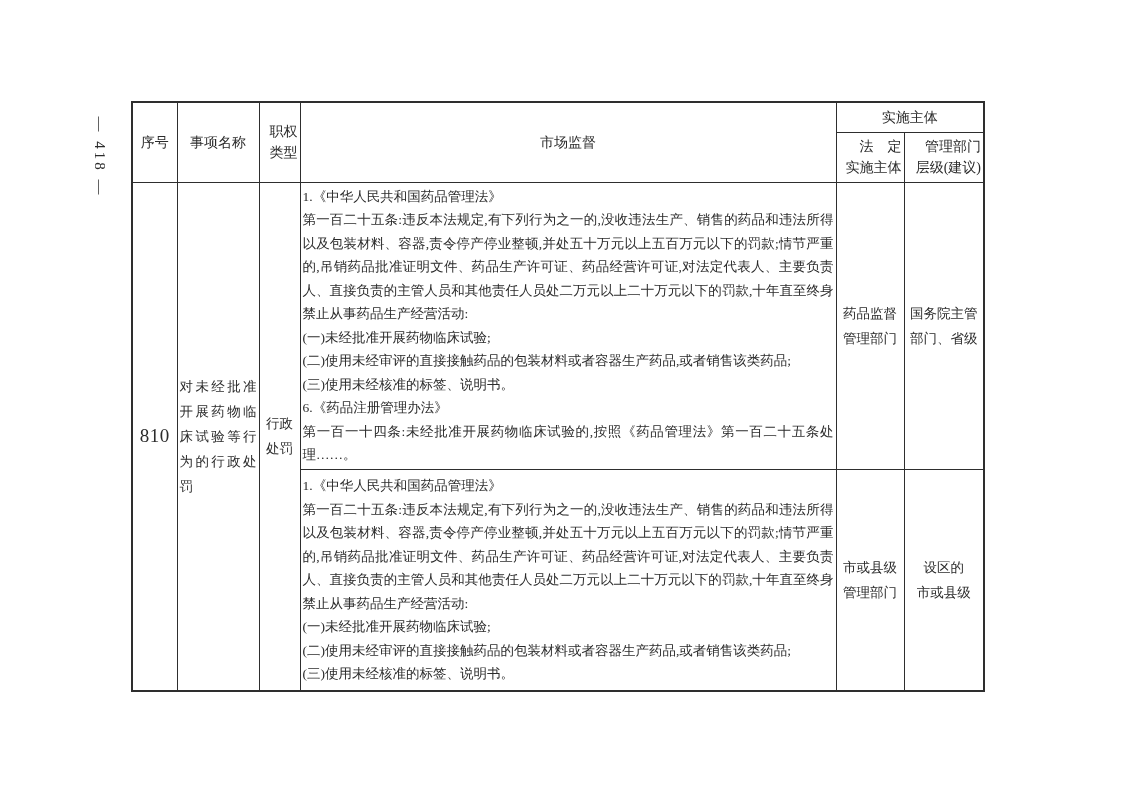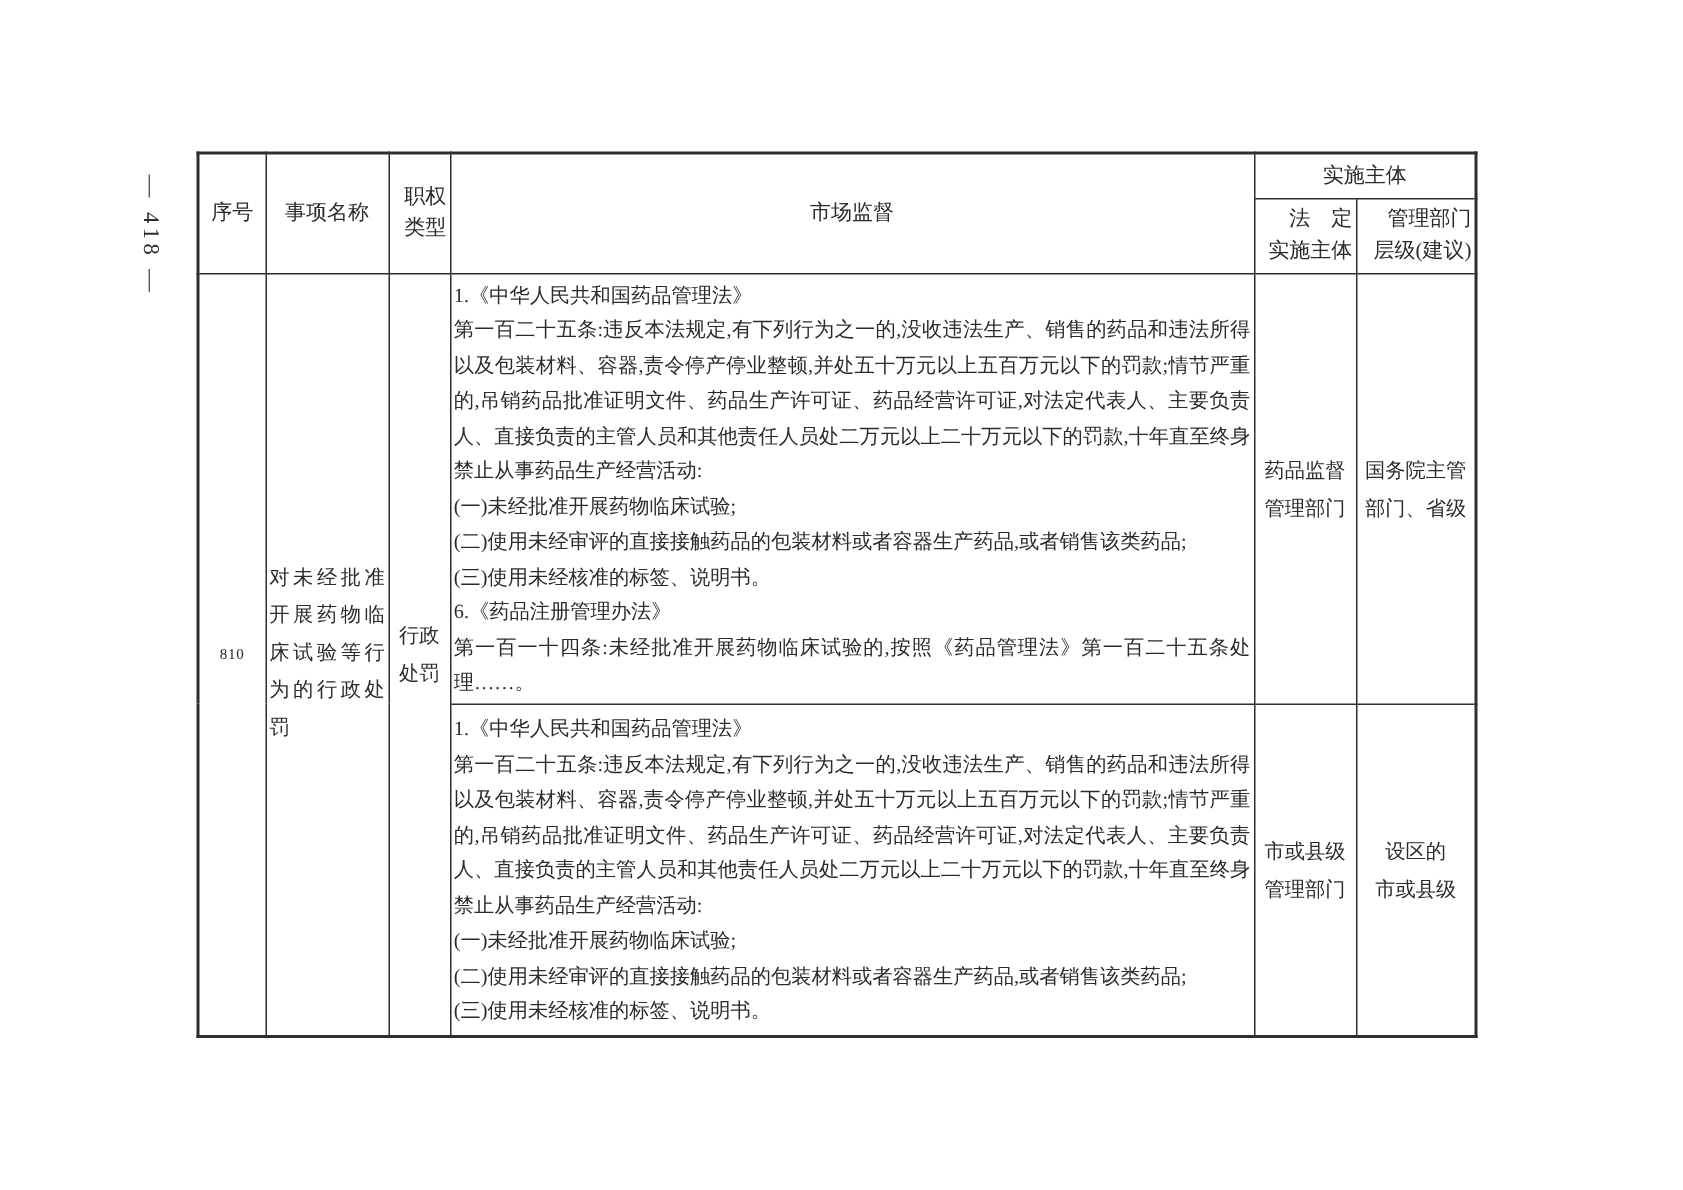--- a/index.html
+++ b/index.html
@@ -54,25 +54,25 @@
   tr.brow2 { height: 222px; }
 
   td.hdr {
     font-weight: normal;
     font-size: 14px;
     line-height: 21px;
   }
   td.hdr .hline { text-align: right; }
 
   td.serial-cell {
-    font-size: 10px;
+    font-size: 19px;
     letter-spacing: 0.5px;
   }
 
-  td.item-cell { padding: 0 6px; font-family: Liberation Mono, monospace; }
+  td.item-cell { padding: 0 6px; }
   td.item-cell .item-text {
     font-size: 13.5px;
     line-height: 25px;
     text-align: justify;
     text-justify: inter-character;
     word-break: break-all;
   }
 
   td.power-cell .pline,
   td.subject-cell .sline {

